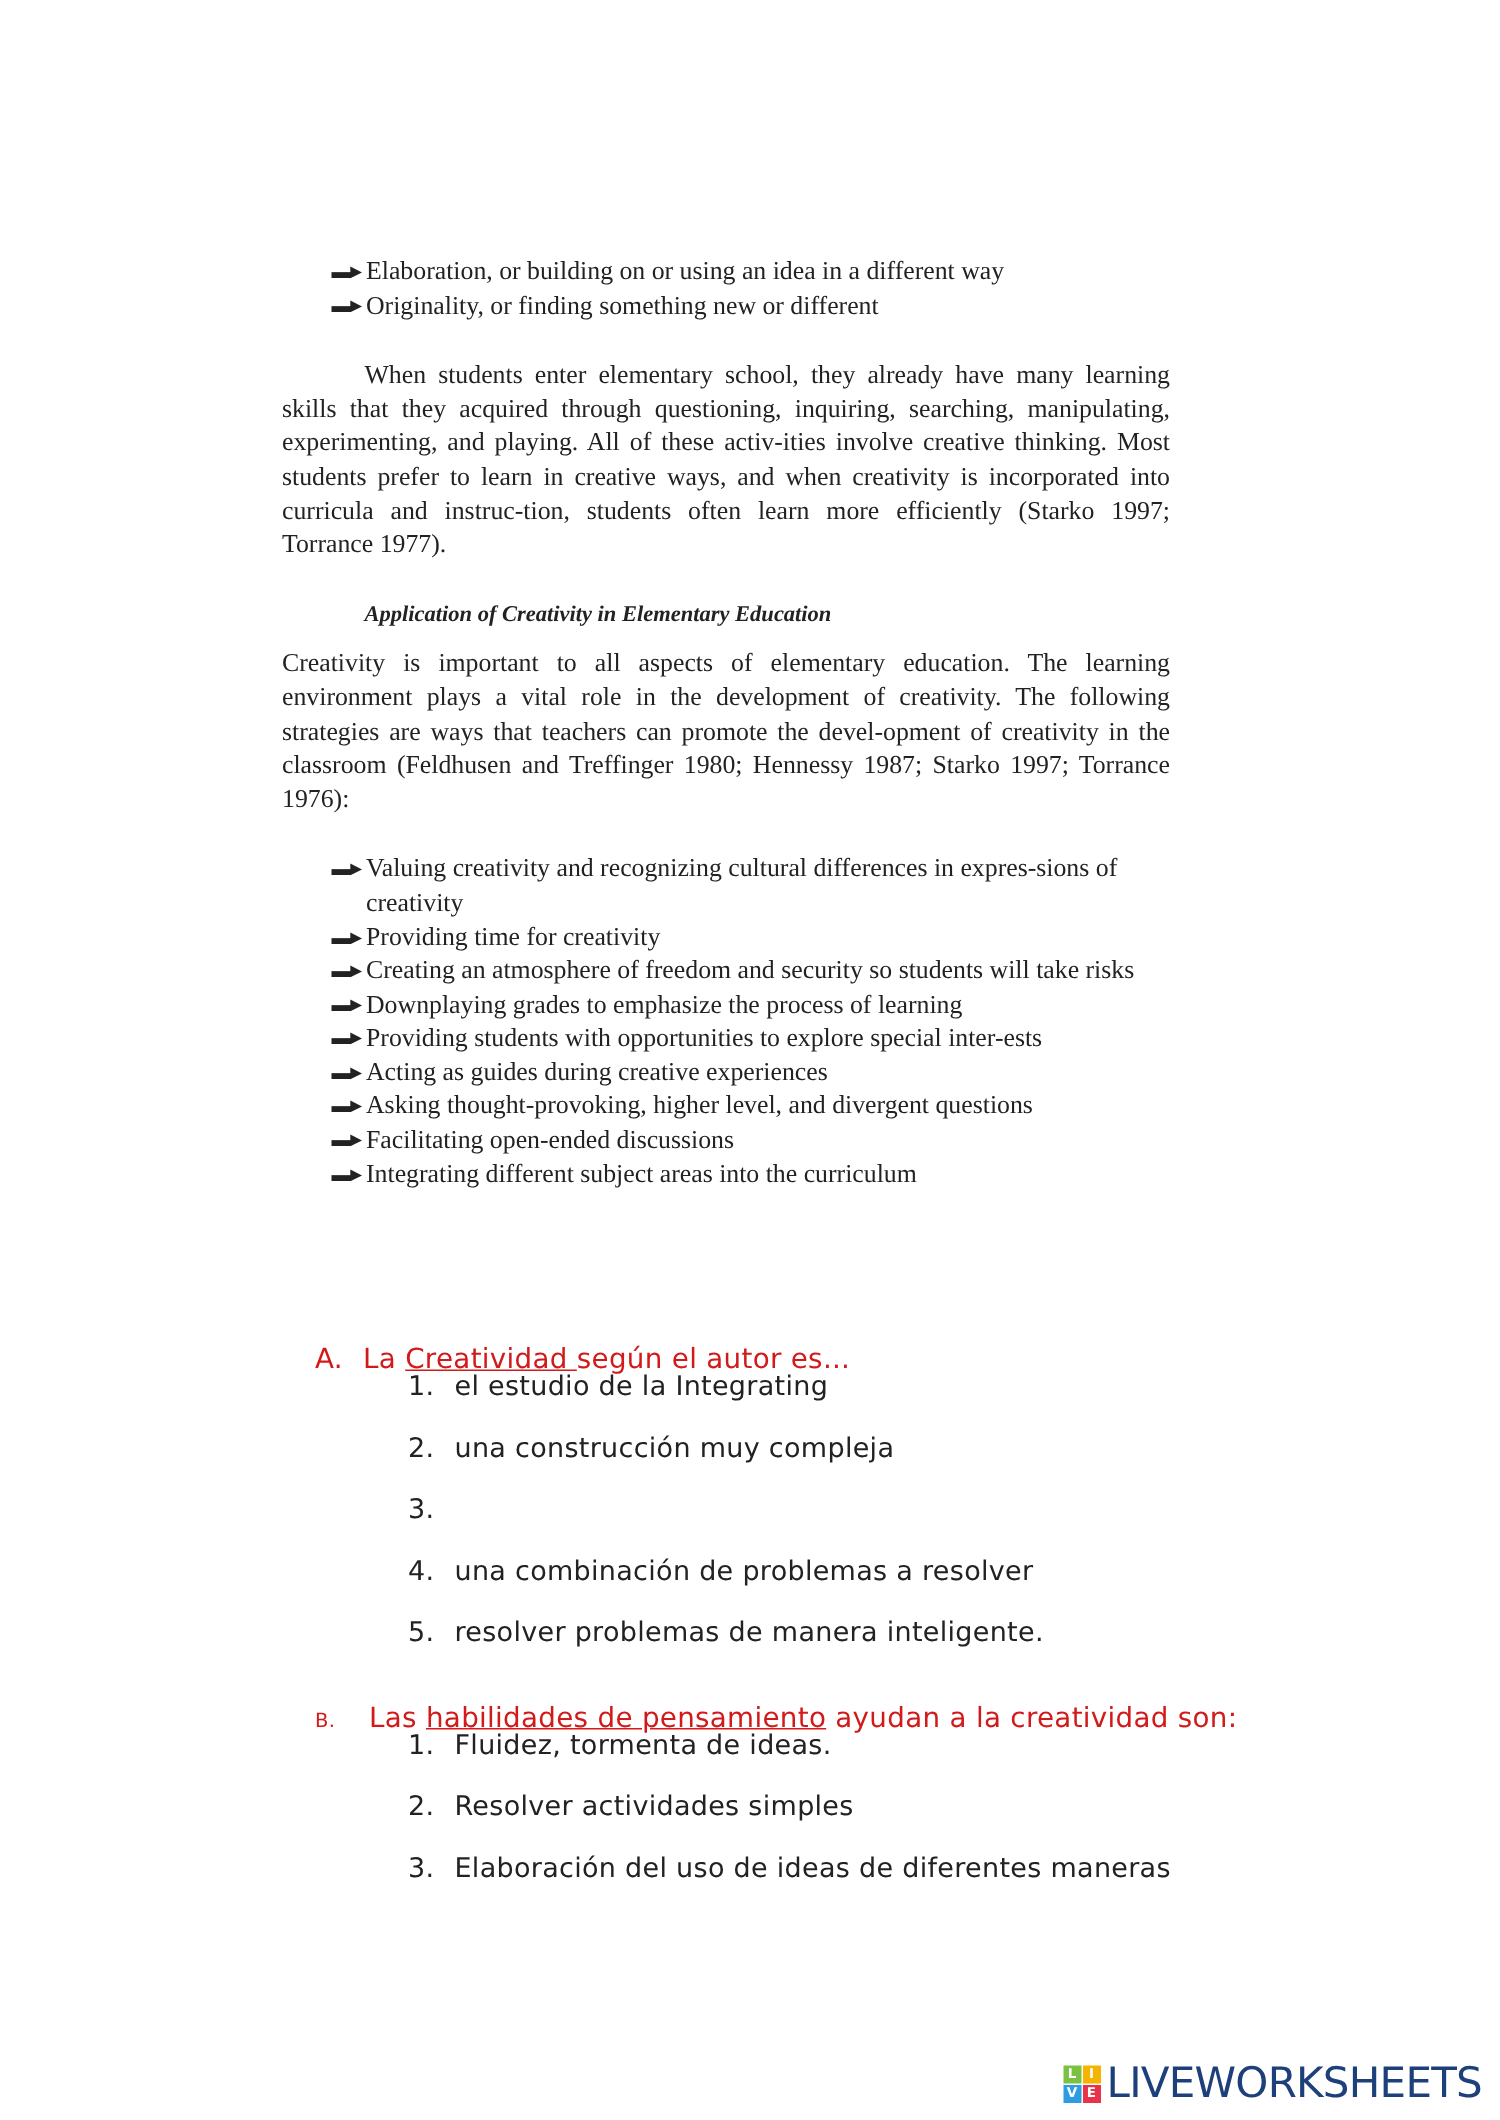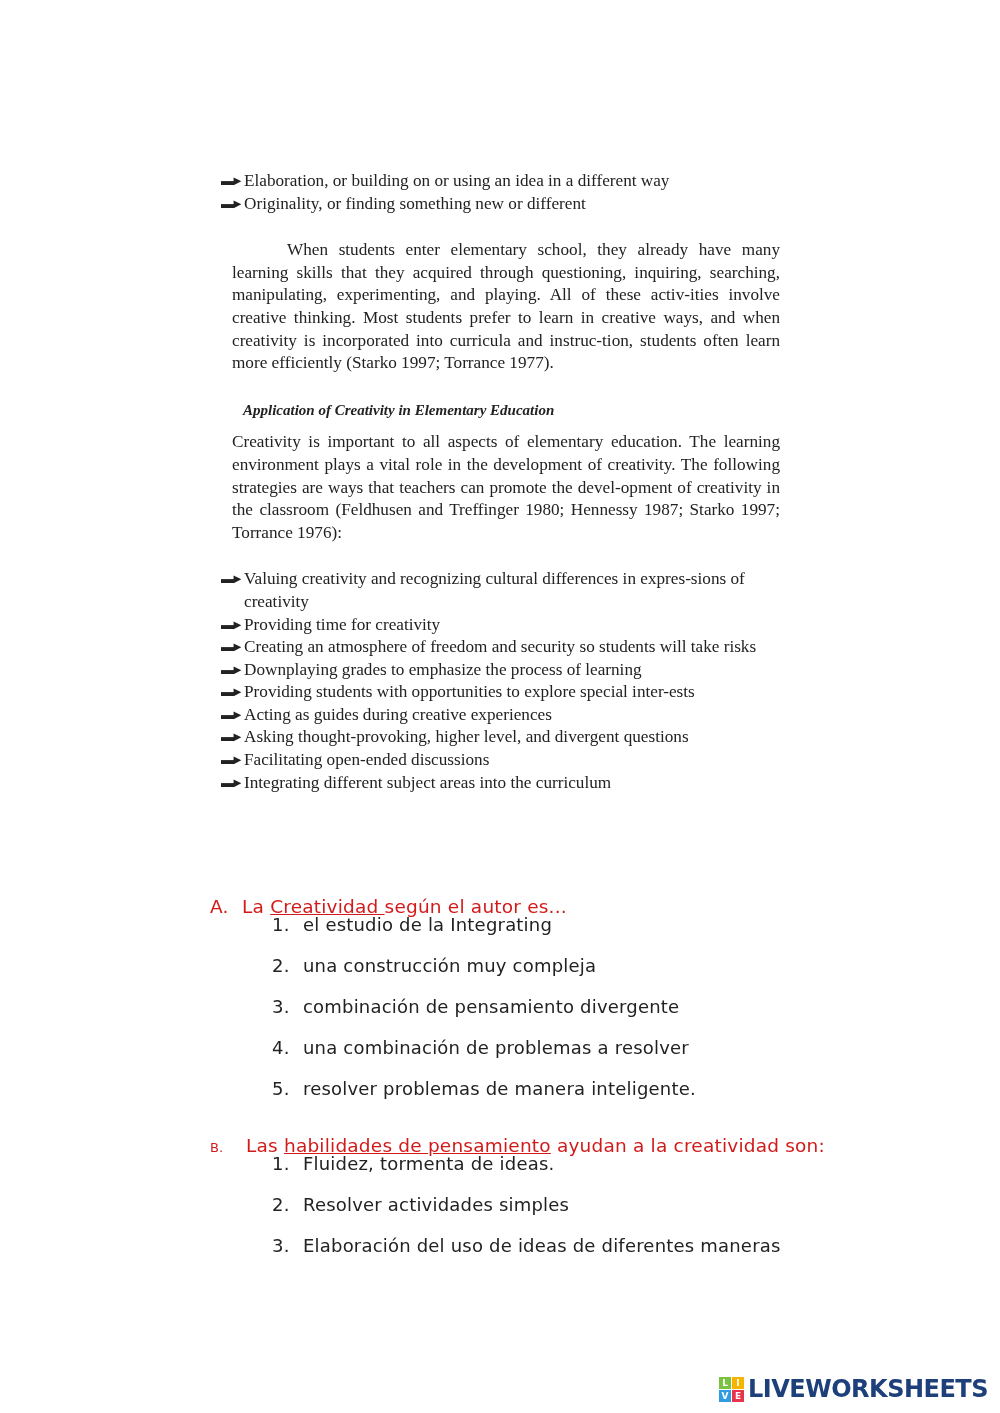--- a/index.html
+++ b/index.html
@@ -24,21 +24,20 @@
     .bullets li .arrow {
       position: absolute;
       left: 33px;
       top: 0;
       font-size: 13px;
       color: #222;
       letter-spacing: -3px;
     }
     .para {
       text-align: justify;
-      margin-left: 44px;
     }
     .para.indent { text-indent: 55px; }
     .gap1 { height: 24px; }
     .gap2 { height: 24px; }
     .heading {
       font-style: italic;
       font-weight: bold;
       padding-left: 55px;
       margin-bottom: 10px;
       font-size: 15px;
@@ -89,22 +88,22 @@
       grid-template-rows: 12px 12px;
       gap: 1px;
     }
     .logo-grid span {
       display: flex; align-items: center; justify-content: center;
       font-family: "DejaVu Sans", sans-serif;
       font-size: 9px; font-weight: bold; color: #ffffff;
     }
     .logo-text {
       font-family: "DejaVu Sans", sans-serif;
-      font-weight: bold;
-      font-size: 24px;
+      font-weight: normal;
+      font-size: 28px;
       color: #1d3f7a;
       letter-spacing: -0.5px;
       line-height: 30px;
     }
   </style>
 </head>
 <body>
 
 <div class="scan">
   <ul class="bullets">
@@ -142,21 +141,20 @@
       <li>
           <span class="num">1.</span>
           <span>el estudio de la Integrating</span>
         </li>
       <li>
           <span class="num">2.</span>
           <span>una construcción muy compleja</span>
         </li>
       <li>
           <span class="num">3.</span>
-          <span>combinación de pensamiento divergente</span>
         </li>
       <li>
           <span class="num">4.</span>
           <span>una combinación de problemas a resolver</span>
         </li>
       <li>
           <span class="num">5.</span>
           <span>resolver problemas de manera inteligente.</span>
         </li>
     </ol>

